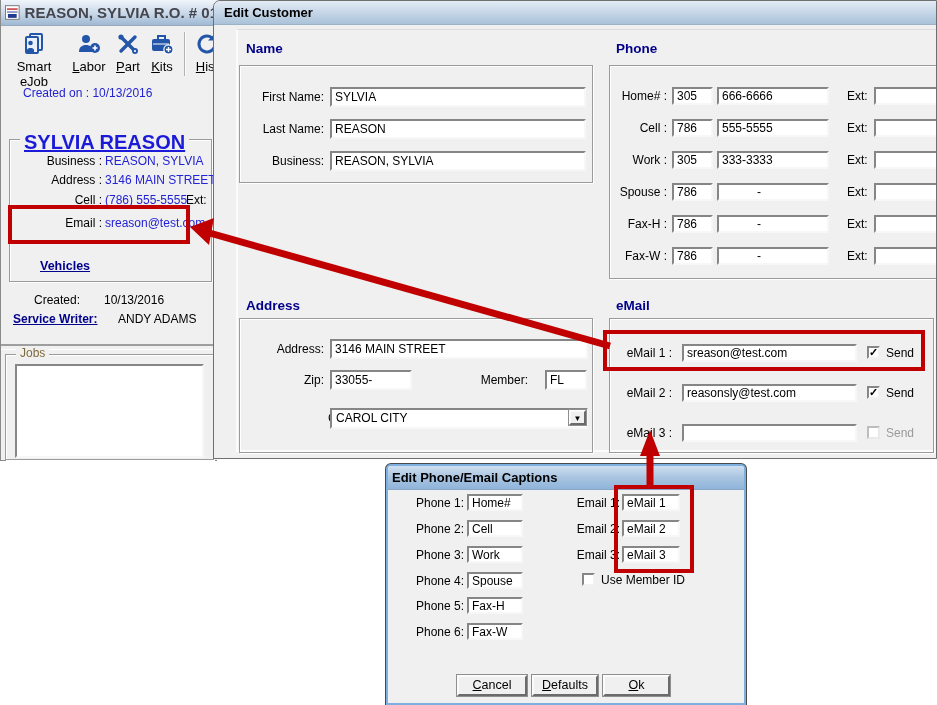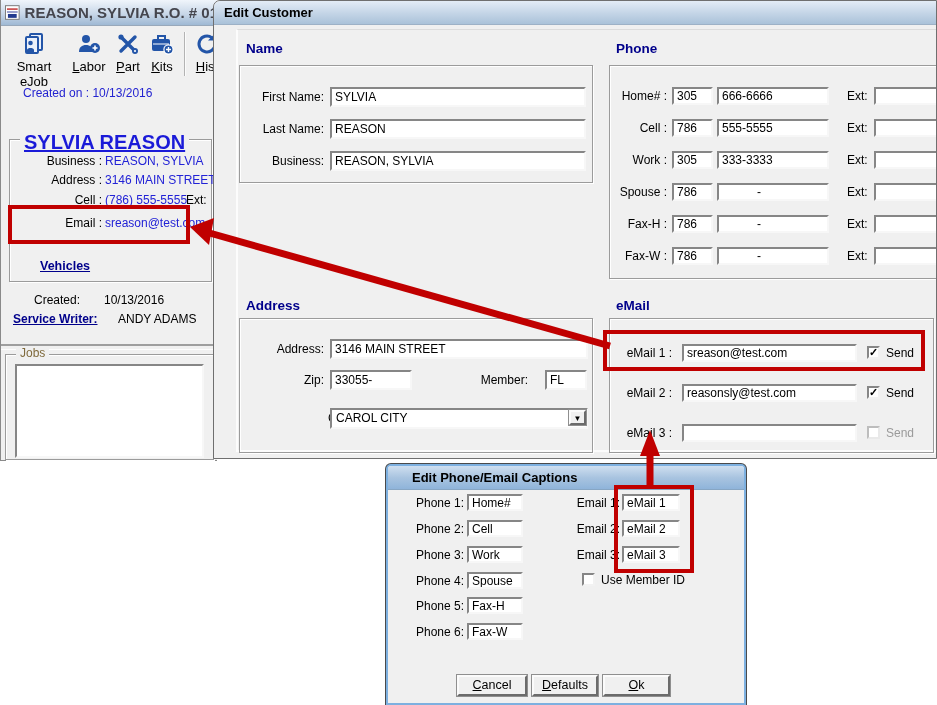--- a/index.html
+++ b/index.html
@@ -47,21 +47,21 @@
                 border:1px solid #6f6f6f;border-top-left-radius:7px;box-sizing:border-box;}
   .dlg-customer-title{left:0;top:0;right:0;height:24px;line-height:24px;padding-left:10px;box-sizing:border-box;
                 border-top-left-radius:6px;background:linear-gradient(180deg,#e3ecf6 0%,#c3d4e6 55%,#aac2d9 100%);
                 border-bottom:1px solid #9db1c6;}
   .inner-panel{left:22px;top:28px;right:0;bottom:6px;border-left:2px solid #fcfcfc;border-bottom:2px solid #fcfcfc;border-top:1px solid #dcdcdc;}
   .ec-lbl{line-height:20px;}
 
   
   .dlg-captions{left:386px;top:464px;width:360px;height:241px;background:#f0f0f0;z-index:3;
                 border:2px solid #7db0e0;box-shadow:0 0 0 1px #4a4a4a;border-radius:5px 5px 0 0;box-sizing:border-box;}
-  .dlg-captions-title{left:0;top:0;right:0;height:24px;line-height:24px;padding-left:24px;box-sizing:border-box;
+  .dlg-captions-title{left:0;top:0;right:0;height:24px;line-height:24px;padding-left:4px;box-sizing:border-box;
                 border-radius:3px 3px 0 0;background:linear-gradient(180deg,#cfdff0 0%,#a9c4e0 50%,#8fb4da 100%);
                 border-bottom:1px solid #87a6c4;}
   .cap-lbl{line-height:17px;font-size:12px;}
 
   
   .redbox{border:4px solid #c00000;z-index:9;pointer-events:none;}
   .arrows{left:0;top:0;z-index:8;pointer-events:none;}
 </style>
 </head>
 <body>

